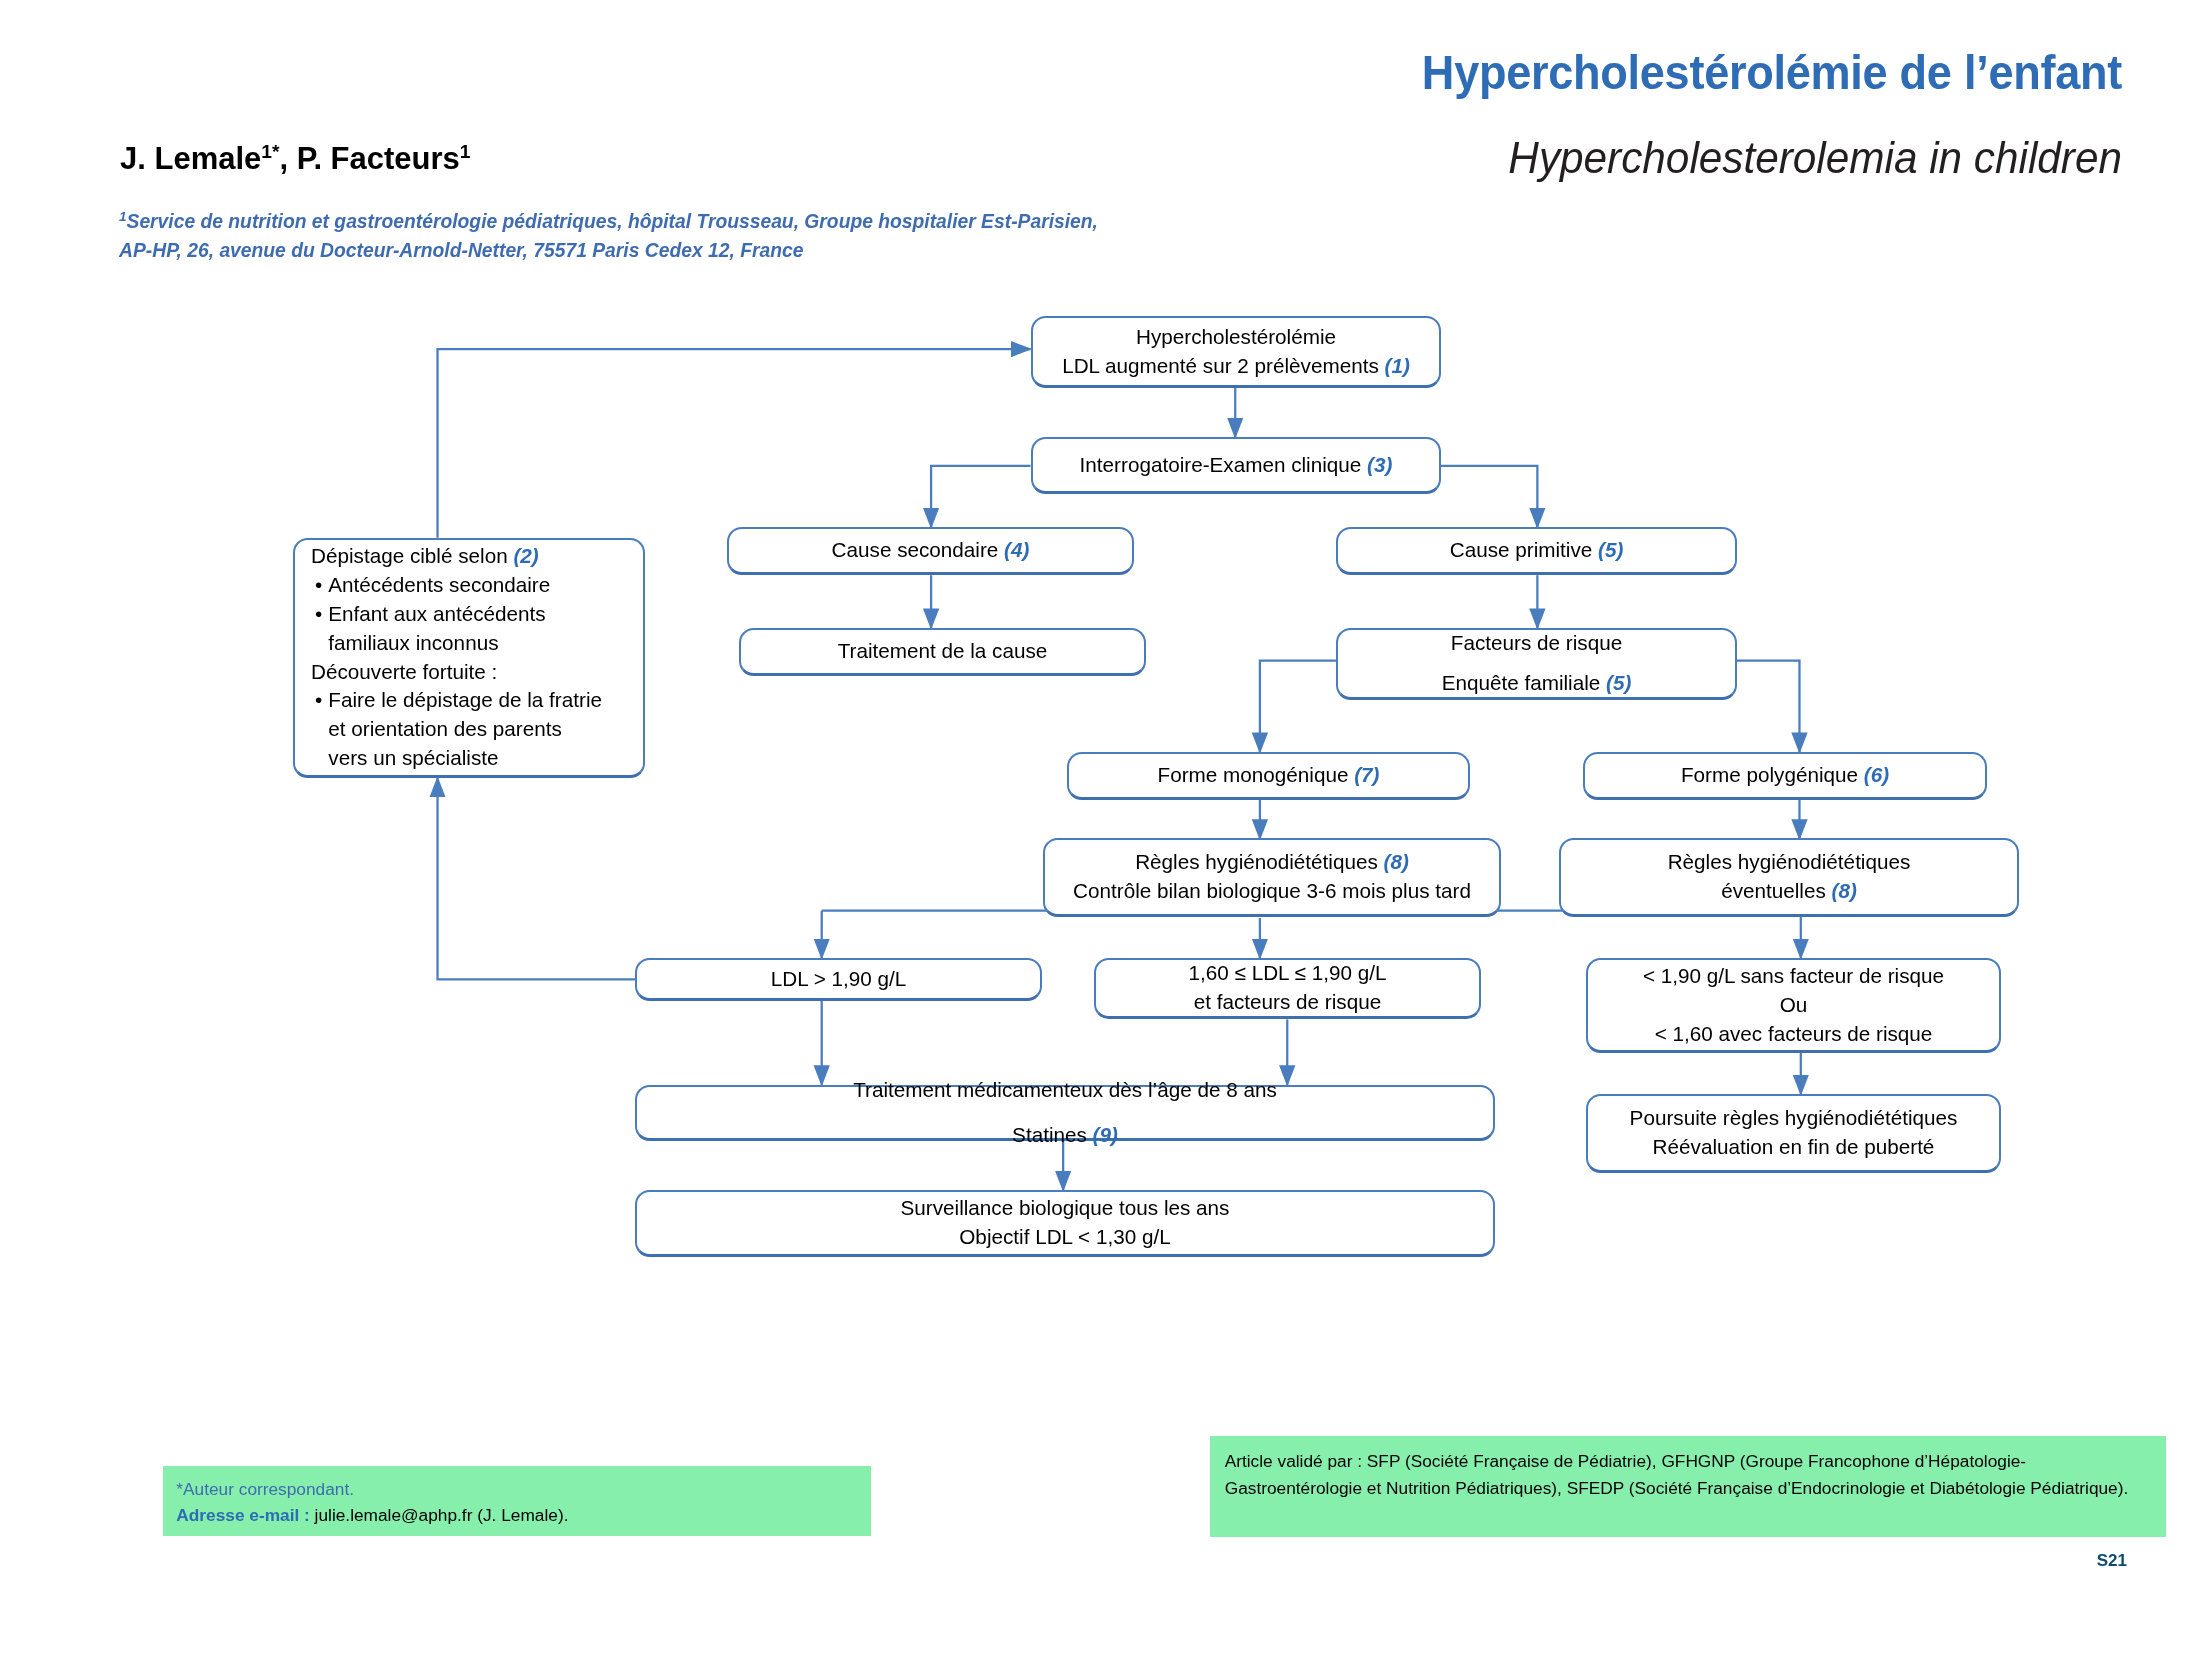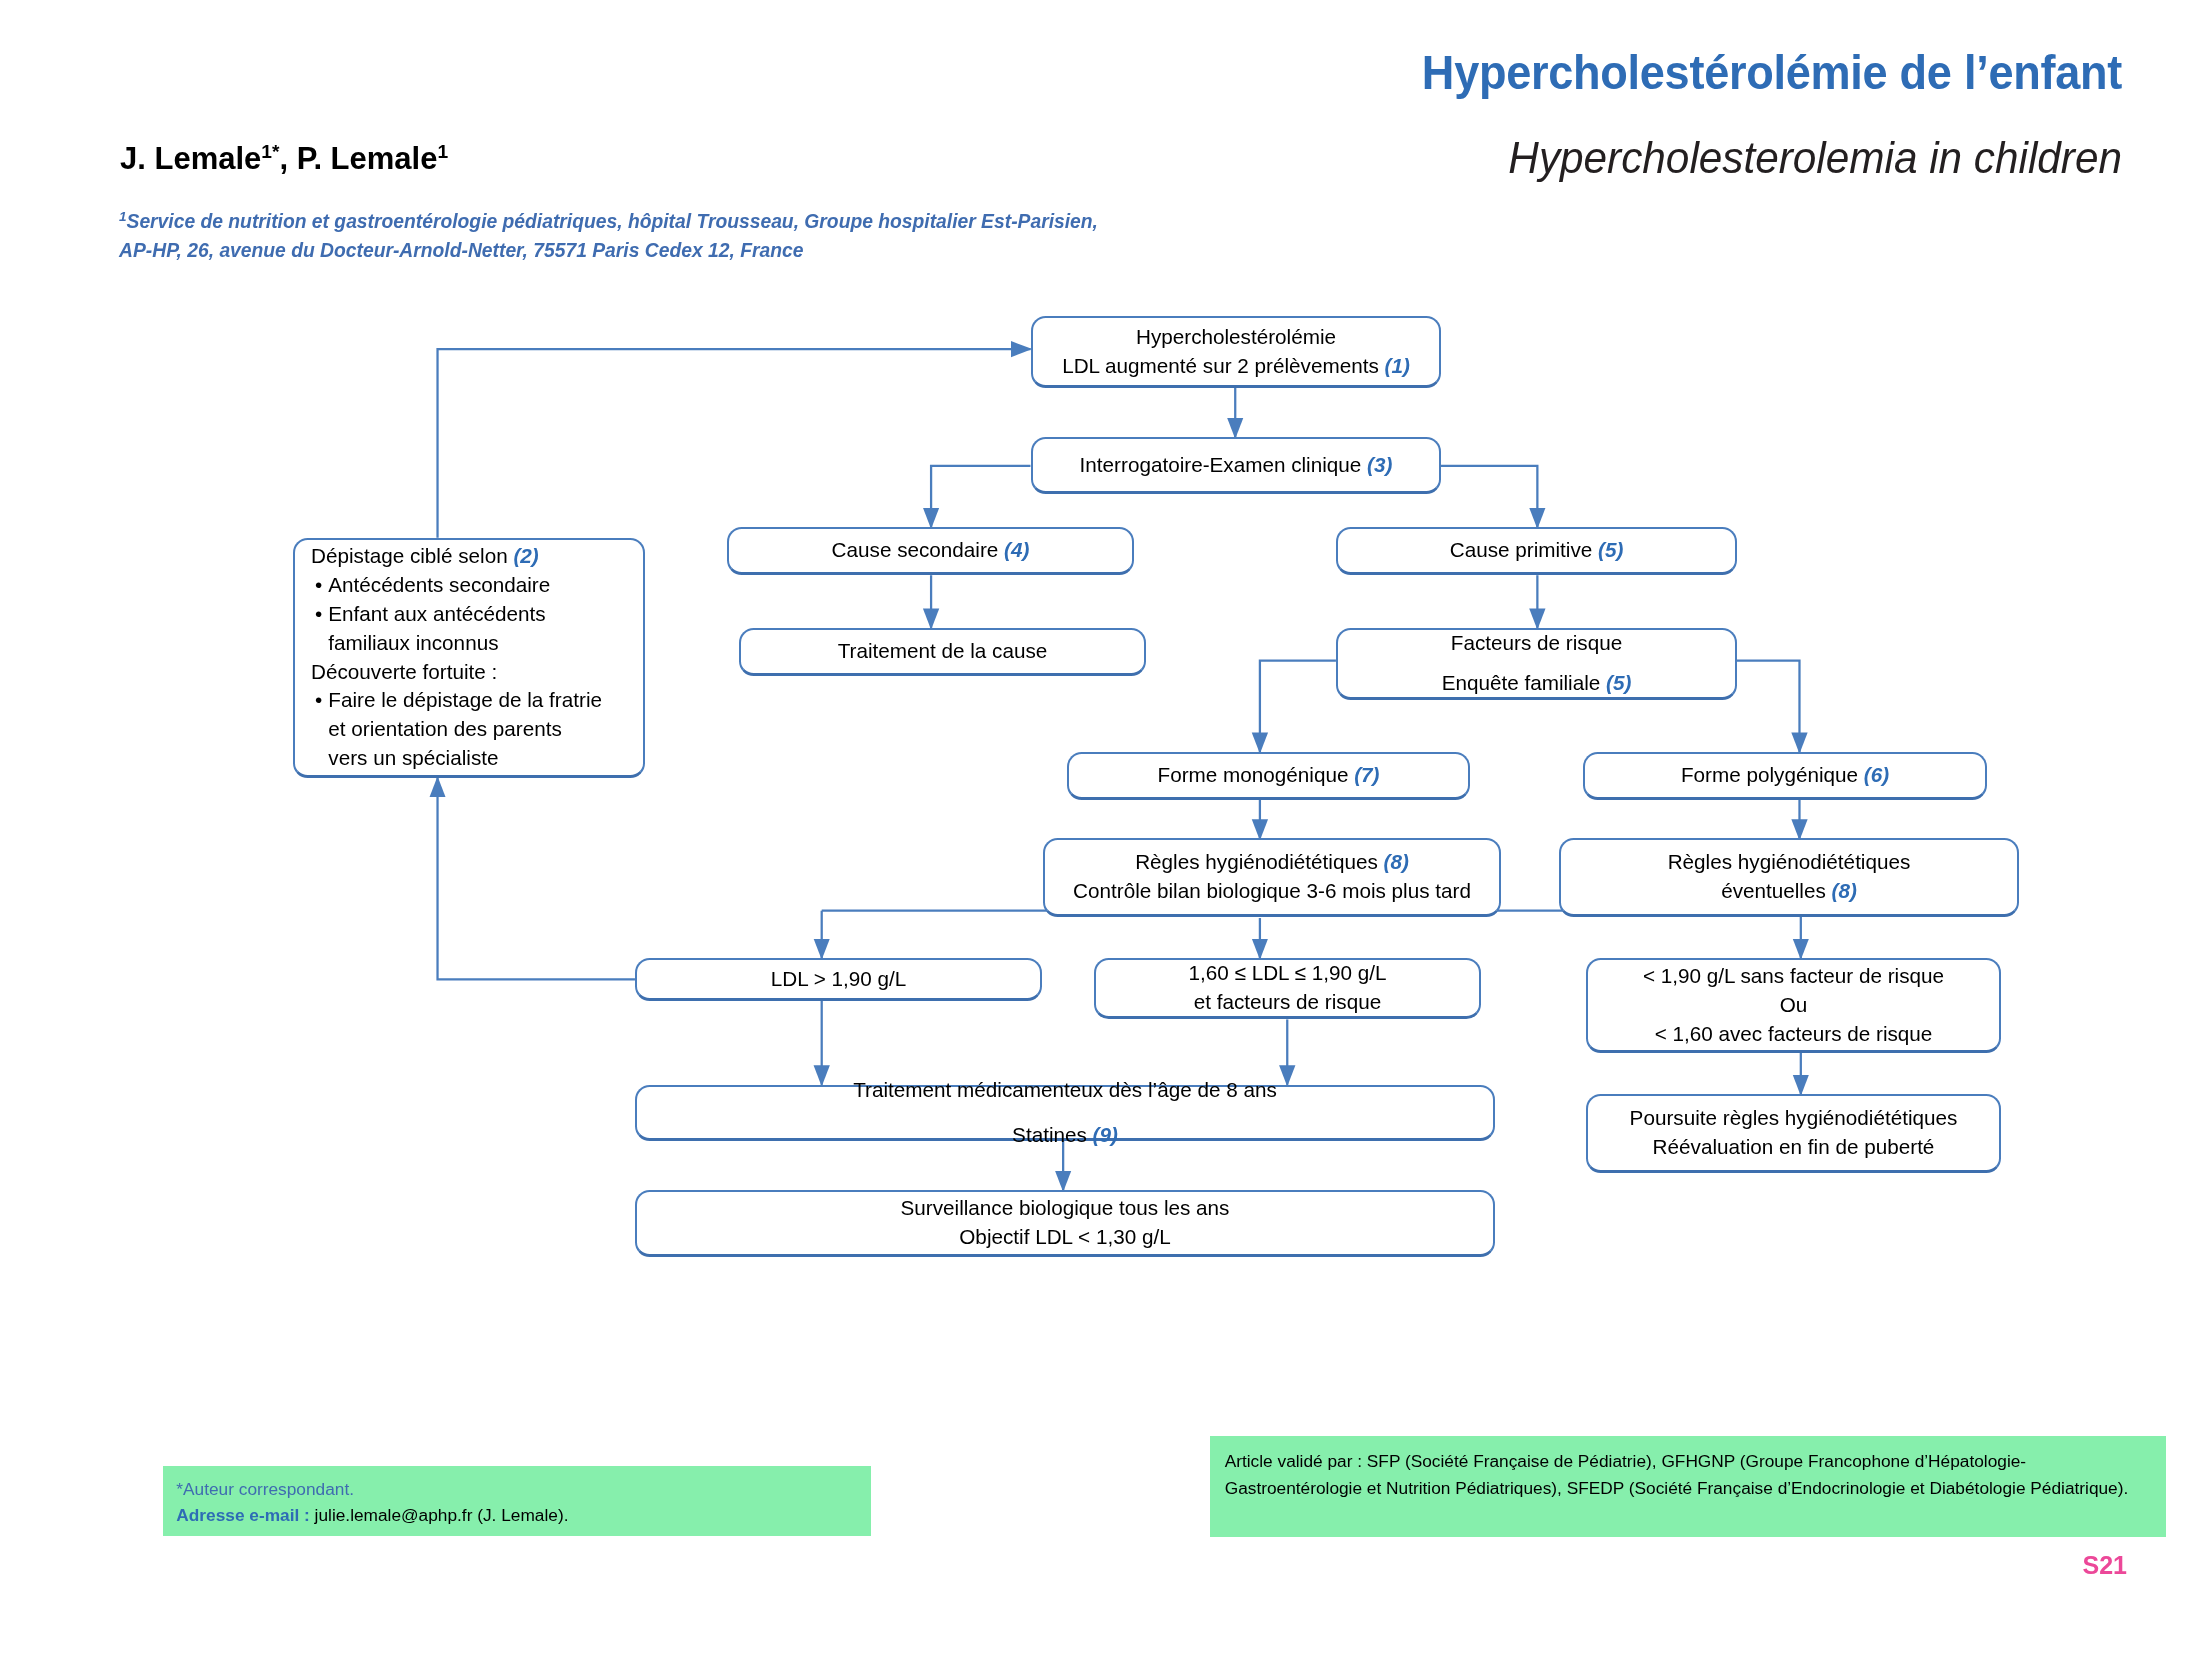--- a/index.html
+++ b/index.html
@@ -150,32 +150,32 @@
     font-size: 17.3px;
     line-height: 1.54;
     color: #000000;
   }
   #page-num {
     position: absolute;
     left: 1994px;
     top: 1551px;
     width: 133px;
     text-align: right;
-    font-size: 25px;
-    font-weight: bold;
-    color: #ec4899;
+    font-size: 17px;
+    font-weight: bold;
+    color: #0c4a6e;
   }
 </style>
 </head>
 <body>
 
 <div id="title-fr">Hypercholestérolémie de l’enfant</div>
 <div id="title-en">Hypercholesterolemia in children</div>
 
-<div id="authors"><span>J. Lemale</span><sup>1*</sup><span>, P. Lemale</span><sup>1</sup></div>
+<div id="authors"><span>J. Lemale</span><sup>1*</sup><span>, P. Facteurs</span><sup>1</sup></div>
 
 <div id="affiliation"><sup>1</sup><span>Service de nutrition et gastroentérologie pédiatriques, hôpital Trousseau, Groupe hospitalier Est-Parisien,</span><br><span>AP-HP, 26, avenue du Docteur-Arnold-Netter, 75571 Paris Cedex 12, France</span></div>
 
 <svg id="edges" viewBox="0 0 3306 2479">
   <defs>
     <marker id="arrow" markerWidth="11" markerHeight="11" refX="8.6" refY="4" orient="auto" markerUnits="strokeWidth">
       <path d="M0,0.4 L9.4,4 L0,7.6 z" fill="#4a7dbd"></path>
     </marker>
   </defs>
   <g stroke="#4a7dbd" stroke-width="3.4" fill="none">

